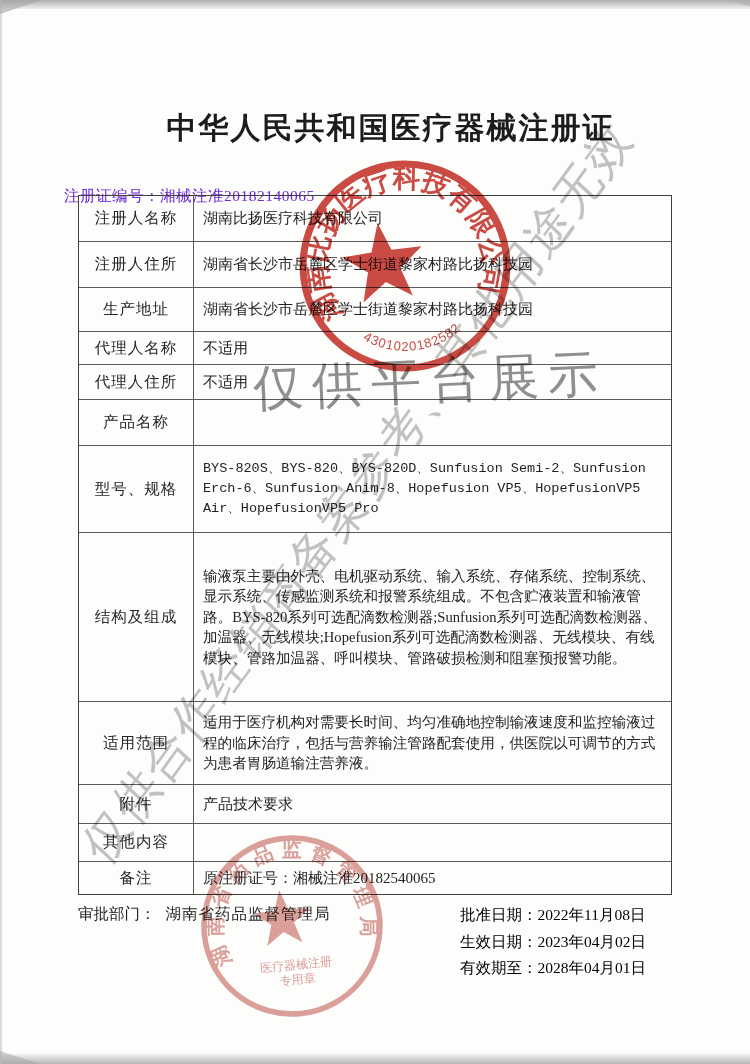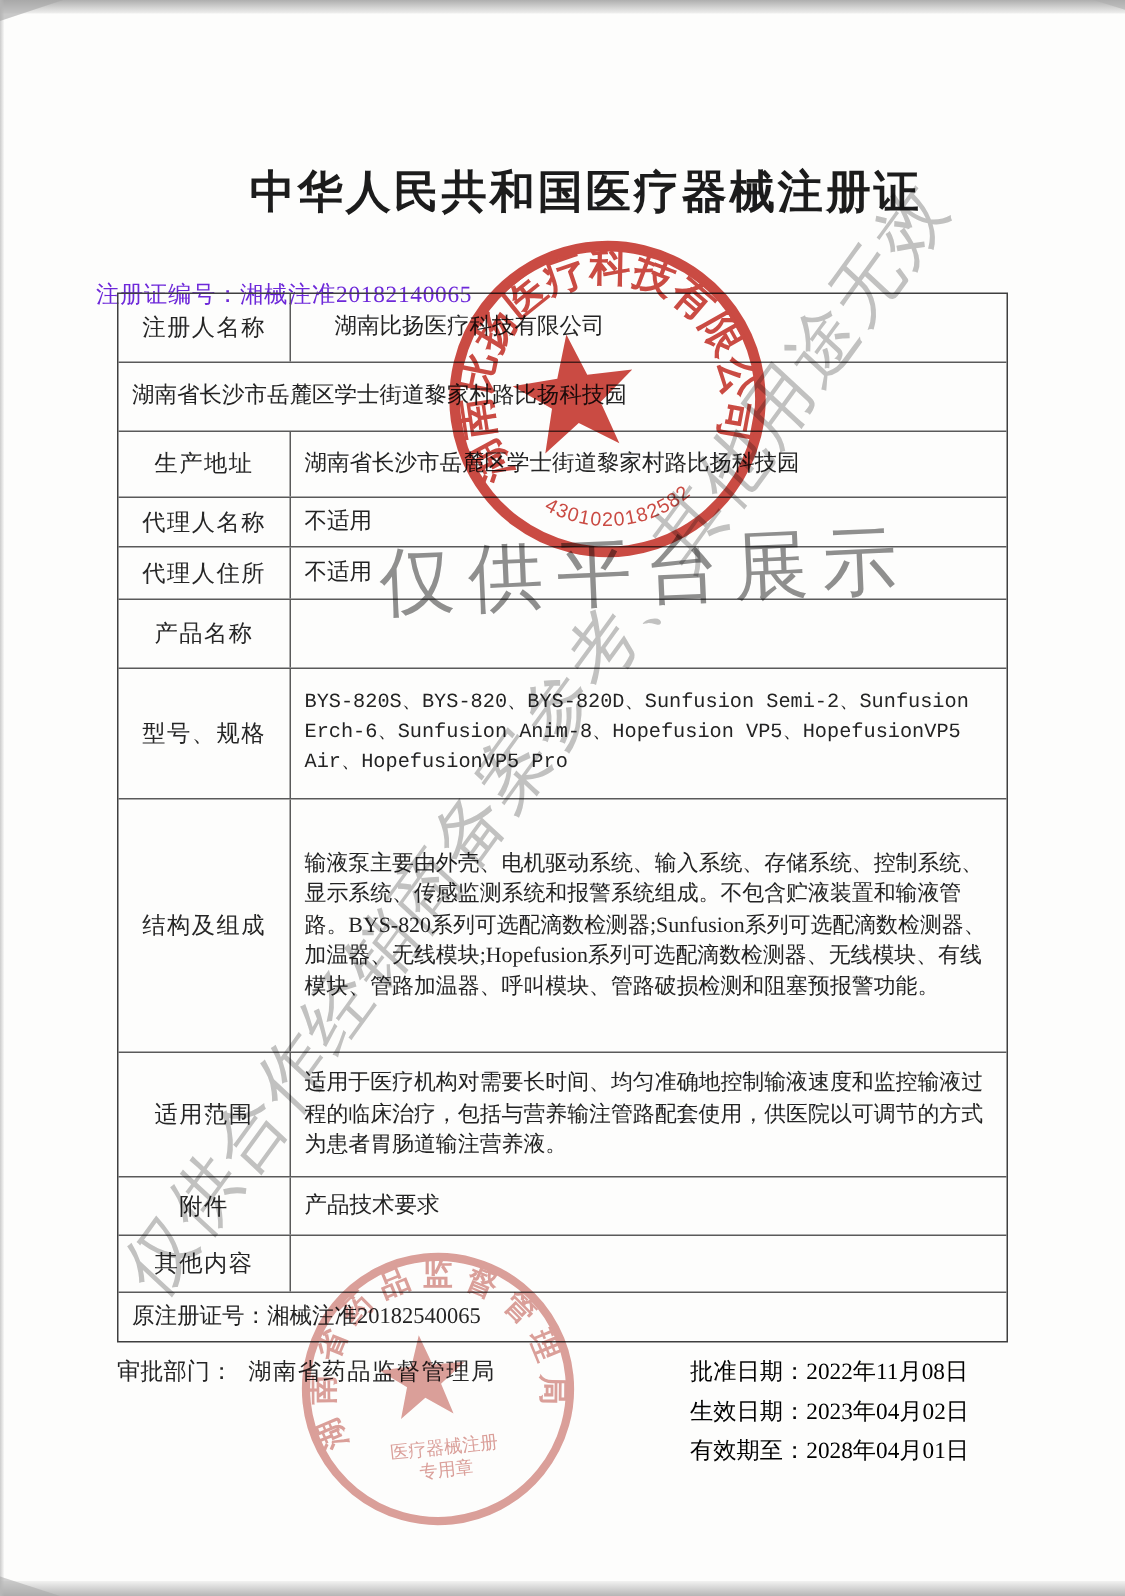--- a/index.html
+++ b/index.html
@@ -15,21 +15,21 @@
   .nick-tl{top:0;left:0;width:0;height:0;border-top:14px solid #a5a5a5;border-right:42px solid transparent;opacity:.6;}
   .nick-tr{top:0;right:0;width:0;height:0;border-top:16px solid #ababab;border-left:52px solid transparent;opacity:.55;}
   .nick-bl{bottom:0;left:0;width:0;height:0;border-bottom:13px solid #a8a8a8;border-right:40px solid transparent;opacity:.55;}
 
   .title{position:absolute;top:108px;left:0;width:100%;text-align:center;font-size:30px;font-weight:700;
          letter-spacing:2px;color:#1c1c1c;}
   .certno{position:absolute;top:169px;left:64px;font-size:15.5px;color:#6d28d9;letter-spacing:.5px;margin-top:17px;}
 
   .table{position:absolute;left:78px;top:195px;width:594px;border:1.5px solid #3f3f3f;box-sizing:border-box;background:rgba(255,255,255,0);}
   .row{display:flex;box-sizing:border-box;border-top:1px solid #5a5a5a;}
-  .row:first-child{border-top:none;gap:20px;}
+  .row:first-child{border-top:none;}
   .cell{box-sizing:border-box;}
   .label{width:115px;border-right:1px solid #5a5a5a;display:flex;align-items:center;justify-content:center;
          text-align:center;font-size:15.5px;padding:0 4px;letter-spacing:1px;color:#262626;}
   .value{flex:1;display:flex;align-items:center;padding:4px 8px 4px 9px;font-size:15px;line-height:21px;color:#232323;}
   .r0{height:45px}.r1{height:46px}.r2{height:44px}.r3{height:33px}.r4{height:35px}.r5{height:46px}
   .r6{height:87px}.r7{height:169px}.r8{height:83px}.r9{height:39px}.r10{height:38px}.r11{height:33px}
   .r6 .value{font-family:"Liberation Mono","DejaVu Sans Mono",monospace;font-size:13.5px;line-height:20px;}
   .r7 .value,.r8 .value{font-size:14.6px;line-height:20.5px;}
 
   .footer-left{position:absolute;left:78px;top:904px;font-size:15.5px;color:#242424;}
@@ -66,20 +66,21 @@
   <div class="certno">
     <span>注册证编号：</span><span>湘械注准20182140065</span>
   </div>
 
   <div class="table">
     <div class="row r0">
       <div class="cell label">注册人名称</div>
       <div class="cell value">湖南比扬医疗科技有限公司</div>
     </div>
     <div class="row r1">
+      <div class="cell label">注册人住所</div>
       <div class="cell value">湖南省长沙市岳麓区学士街道黎家村路比扬科技园</div>
     </div>
     <div class="row r2">
       <div class="cell label">生产地址</div>
       <div class="cell value">湖南省长沙市岳麓区学士街道黎家村路比扬科技园</div>
     </div>
     <div class="row r3">
       <div class="cell label">代理人名称</div>
       <div class="cell value">不适用</div>
     </div>
@@ -104,20 +105,21 @@
     </div>
     <div class="row r9">
       <div class="cell label">附件</div>
       <div class="cell value">产品技术要求</div>
     </div>
     <div class="row r10">
       <div class="cell label">其他内容</div>
       <div class="cell value"></div>
     </div>
     <div class="row r11">
+      <div class="cell label">备注</div>
       <div class="cell value">原注册证号：湘械注准20182540065</div>
     </div>
   </div>
 
   <div class="footer-left">
     <span>审批部门：</span><span class="dept">湖南省药品监督管理局</span>
   </div>
 
   <div class="footer-dates">
     <div><span>批准日期：</span><span>2022年11月08日</span></div>

